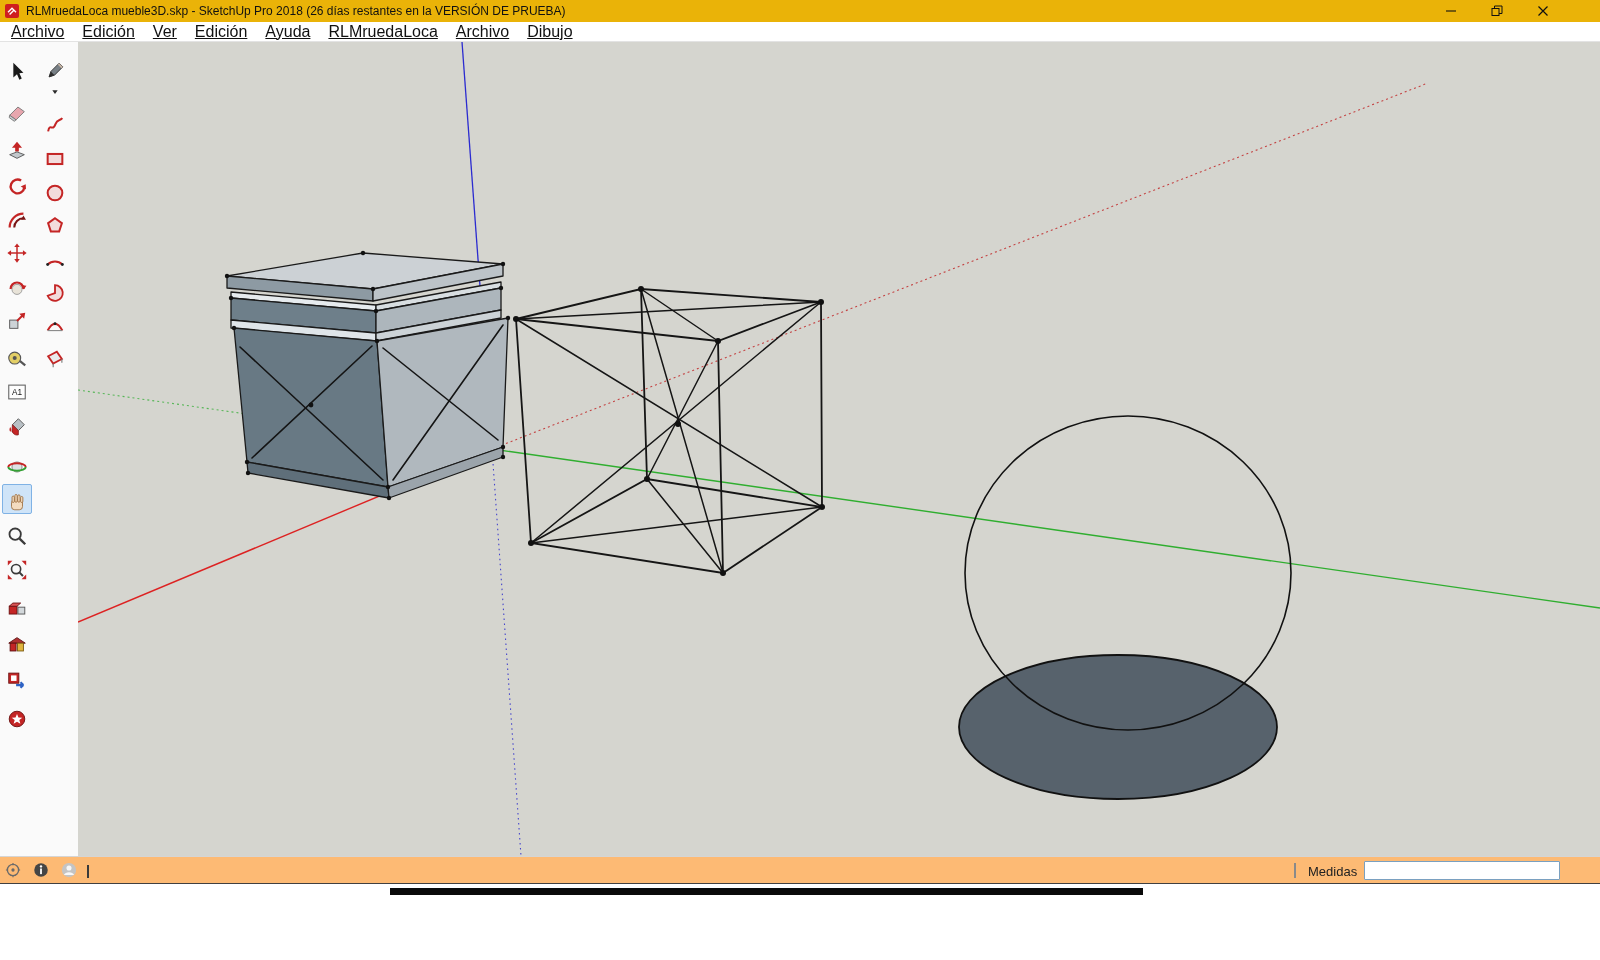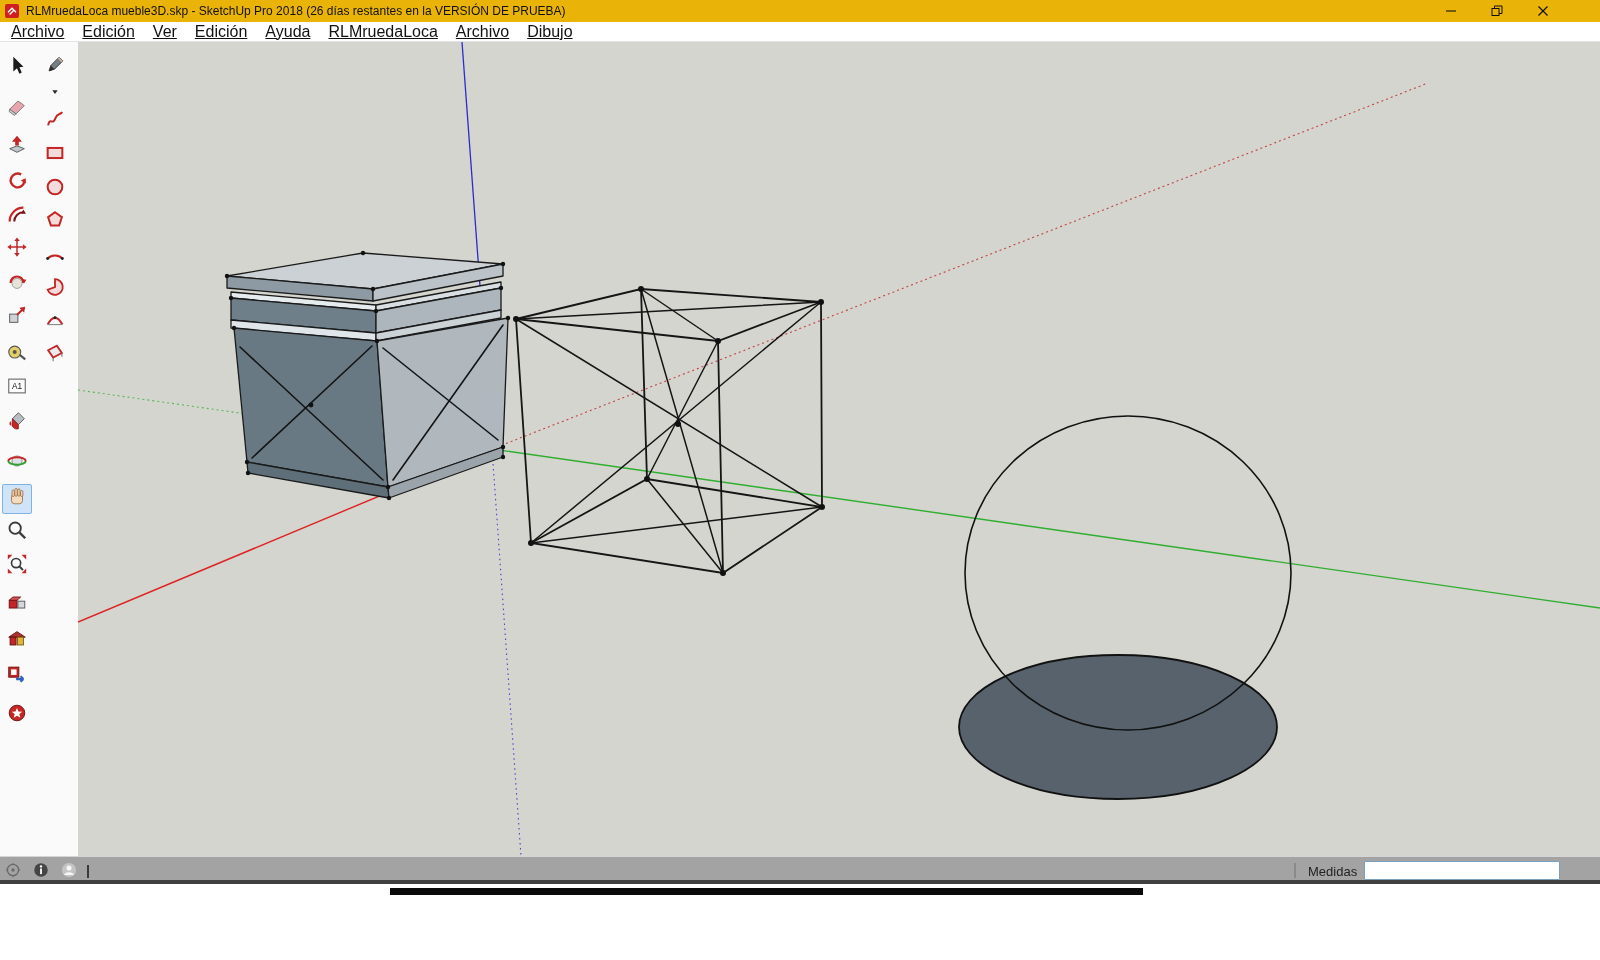--- a/index.html
+++ b/index.html
@@ -17,30 +17,30 @@
   .win-btn { width:46px; height:22px; display:flex; align-items:center; justify-content:center; }
   
   .menubar { position:absolute; left:0; top:22px; width:1600px; height:20px;
     background:#ffffff; display:flex; align-items:center; padding-left:2px;
     border-bottom:1px solid #e3e3e3; }
   .menu-item { font-size:16px; padding:2px 9px; cursor:default;text-decoration:underline; }
   
   .toolpanel { position:absolute; left:0; top:42px; width:78px; height:814px;
     background:#fafafa; }
   .tool-btn { position:absolute; width:30px; height:30px; display:flex;
-    align-items:flex-start; justify-content:center; border:1px solid transparent; }
+    align-items:flex-end; justify-content:center; border:1px solid transparent; }
   .tool-btn.active { background:#cfe4f8; border:1px solid #7fb2e5; border-radius:2px; }
   .tool-btn.small { width:16px; height:10px; }
   
   .canvas { position:absolute; left:78px; top:42px; width:1522px; height:814px;
     background:#d5d5cf; }
   .canvas svg { display:block; width:1522px; height:814px; }
   
   .statusbar { position:absolute; left:0; top:856px; width:1600px; height:28px;
-    background:#a3a3a3; border-top:1px solid #d5d5d5; border-bottom:4px solid #404040; }
+    background:#fdba74; border-top:1px solid #d5d5d5; border-bottom:1px solid #404040; }
   .status-icon { position:absolute; top:4px; width:20px; height:20px; }
   .status-caret { position:absolute; left:87px; top:8px; width:2px; height:13px; background:#3a3a3a; }
   .measure-divider { position:absolute; left:1294px; top:6px; width:2px; height:15px; background:#8a8a8a; }
   .measure-label { position:absolute; left:1308px; top:0; height:28px; display:flex;
     align-items:center; font-size:13px; color:#222; }
   .measure-input { position:absolute; left:1364px; top:4px; width:196px; height:19px;
     border:1px solid #7aa0c0; background:#ffffff; font-size:12px; padding:0 4px;
     font-family:"Liberation Sans", sans-serif; border-radius:1px; outline:none; }
   
   .bottom-strip { position:absolute; left:0; top:885px; width:1600px; height:75px; background:#ffffff; }

